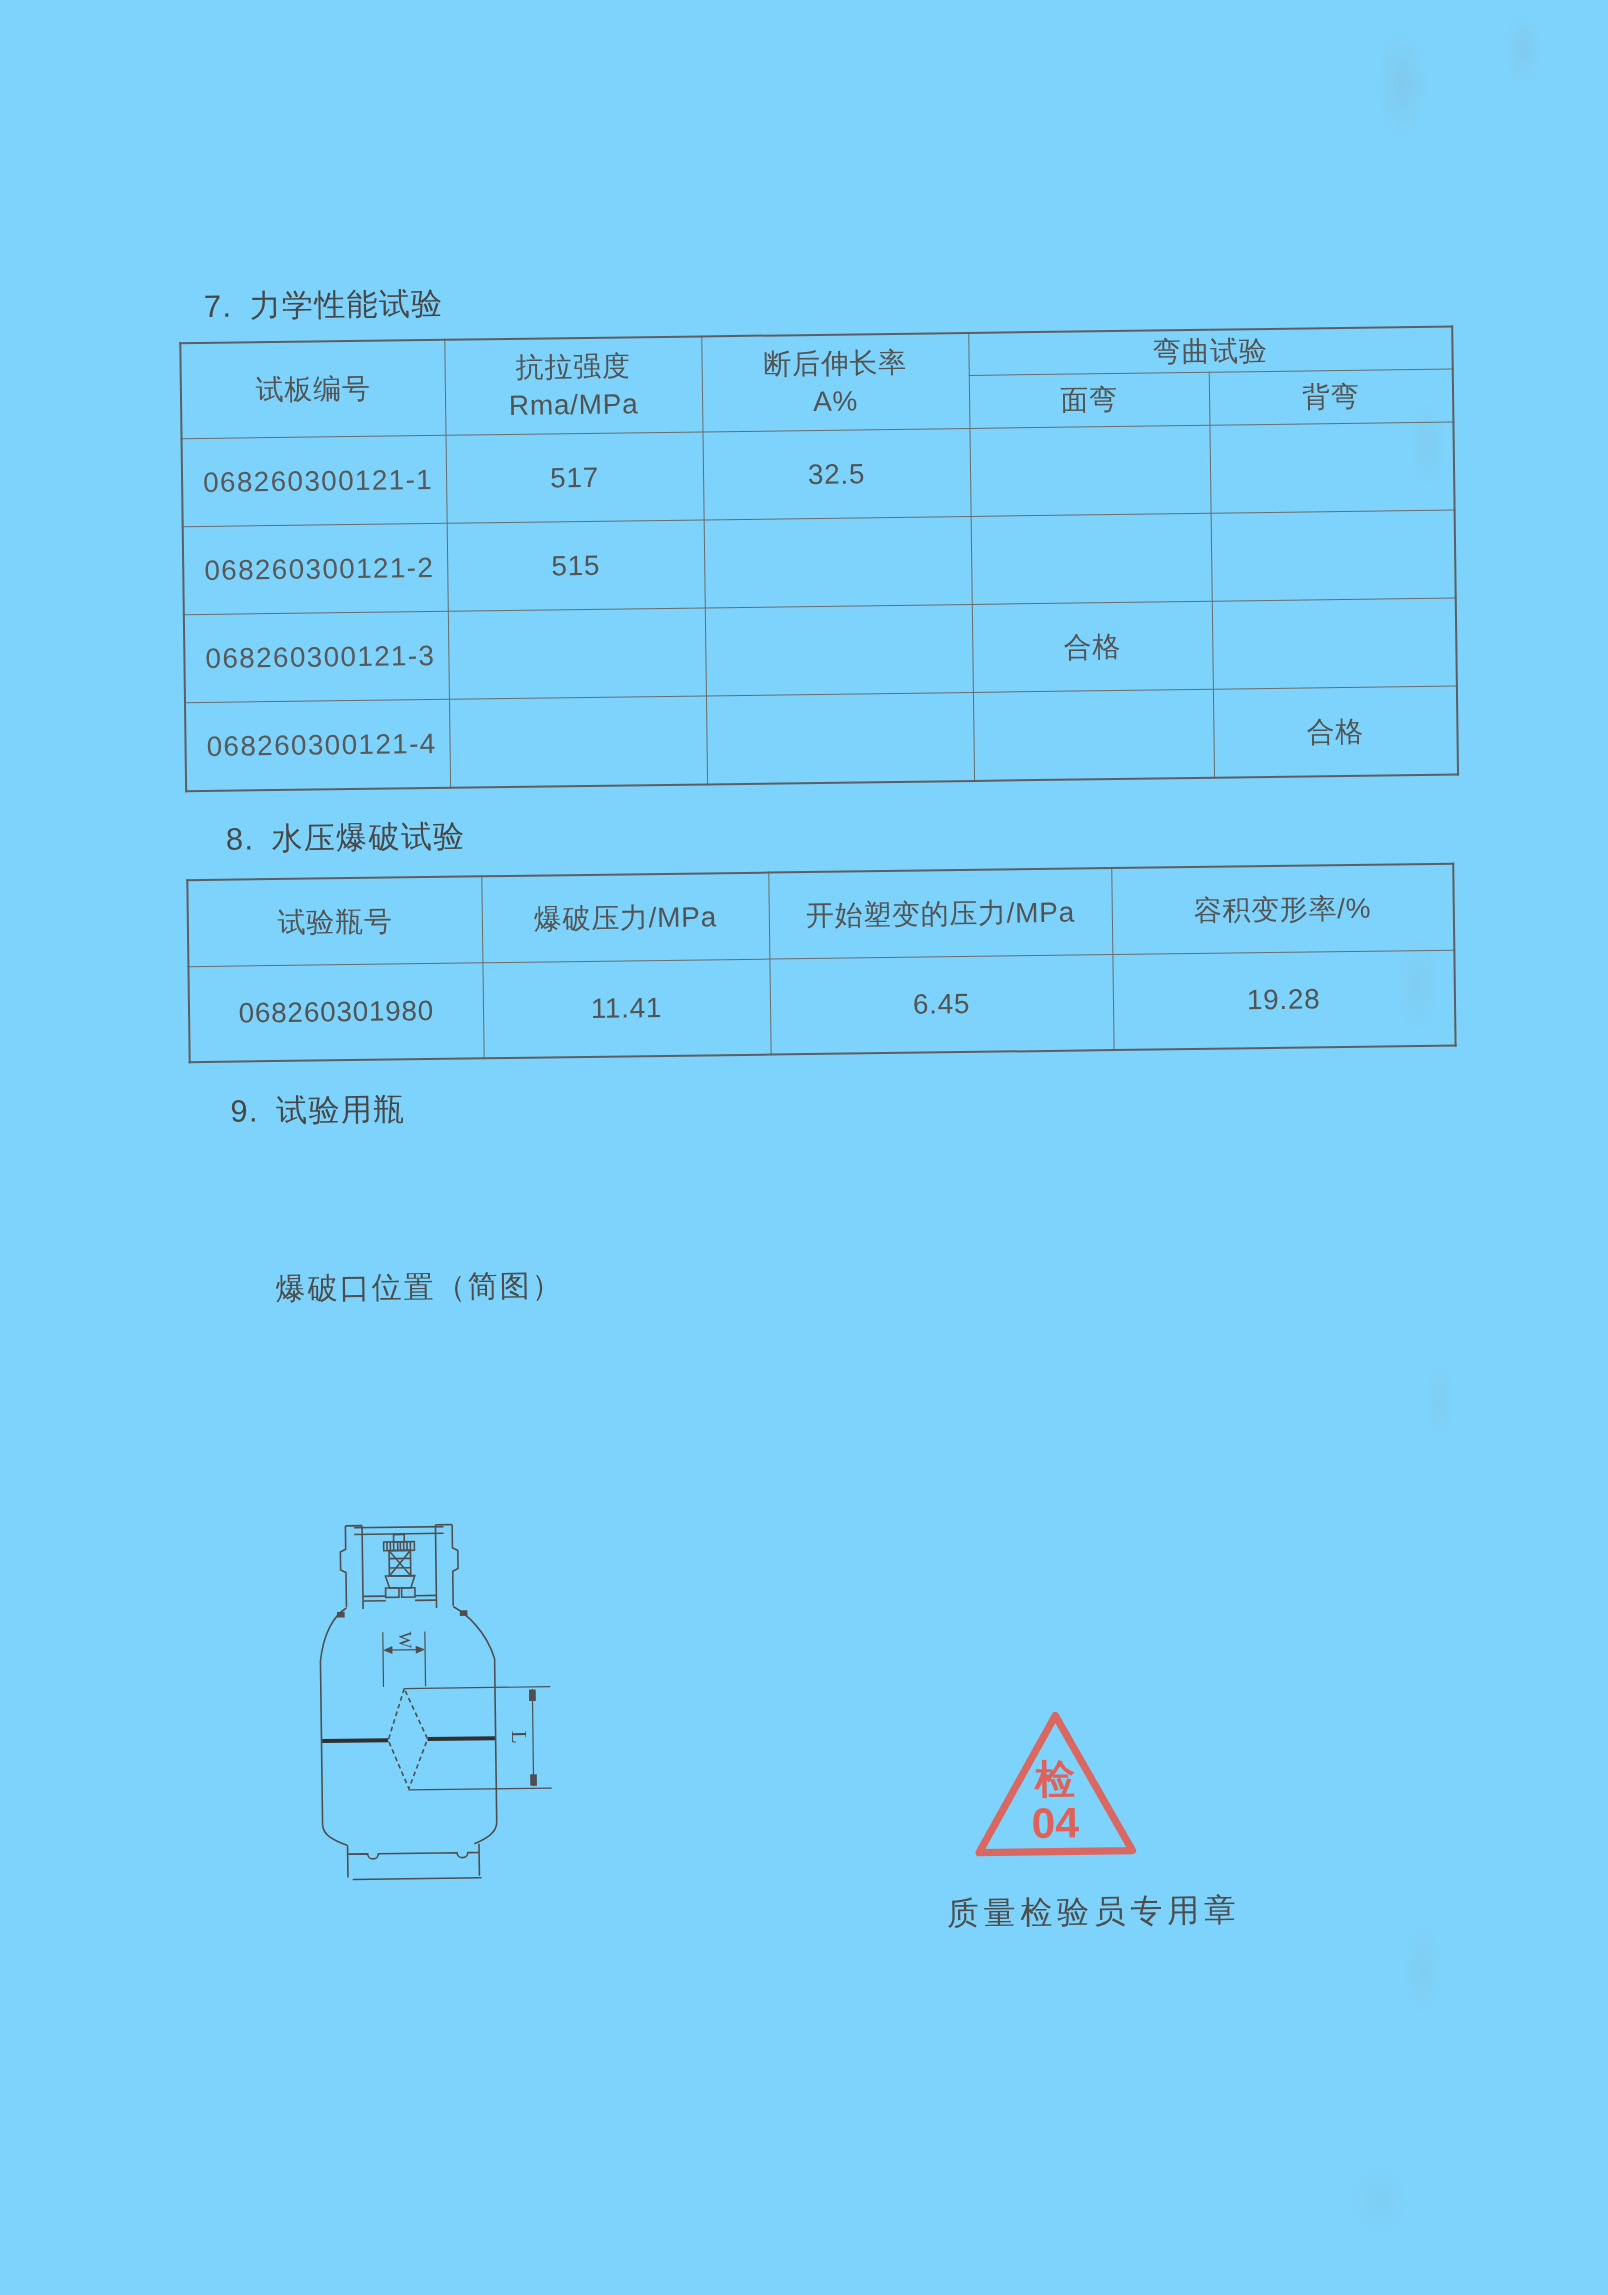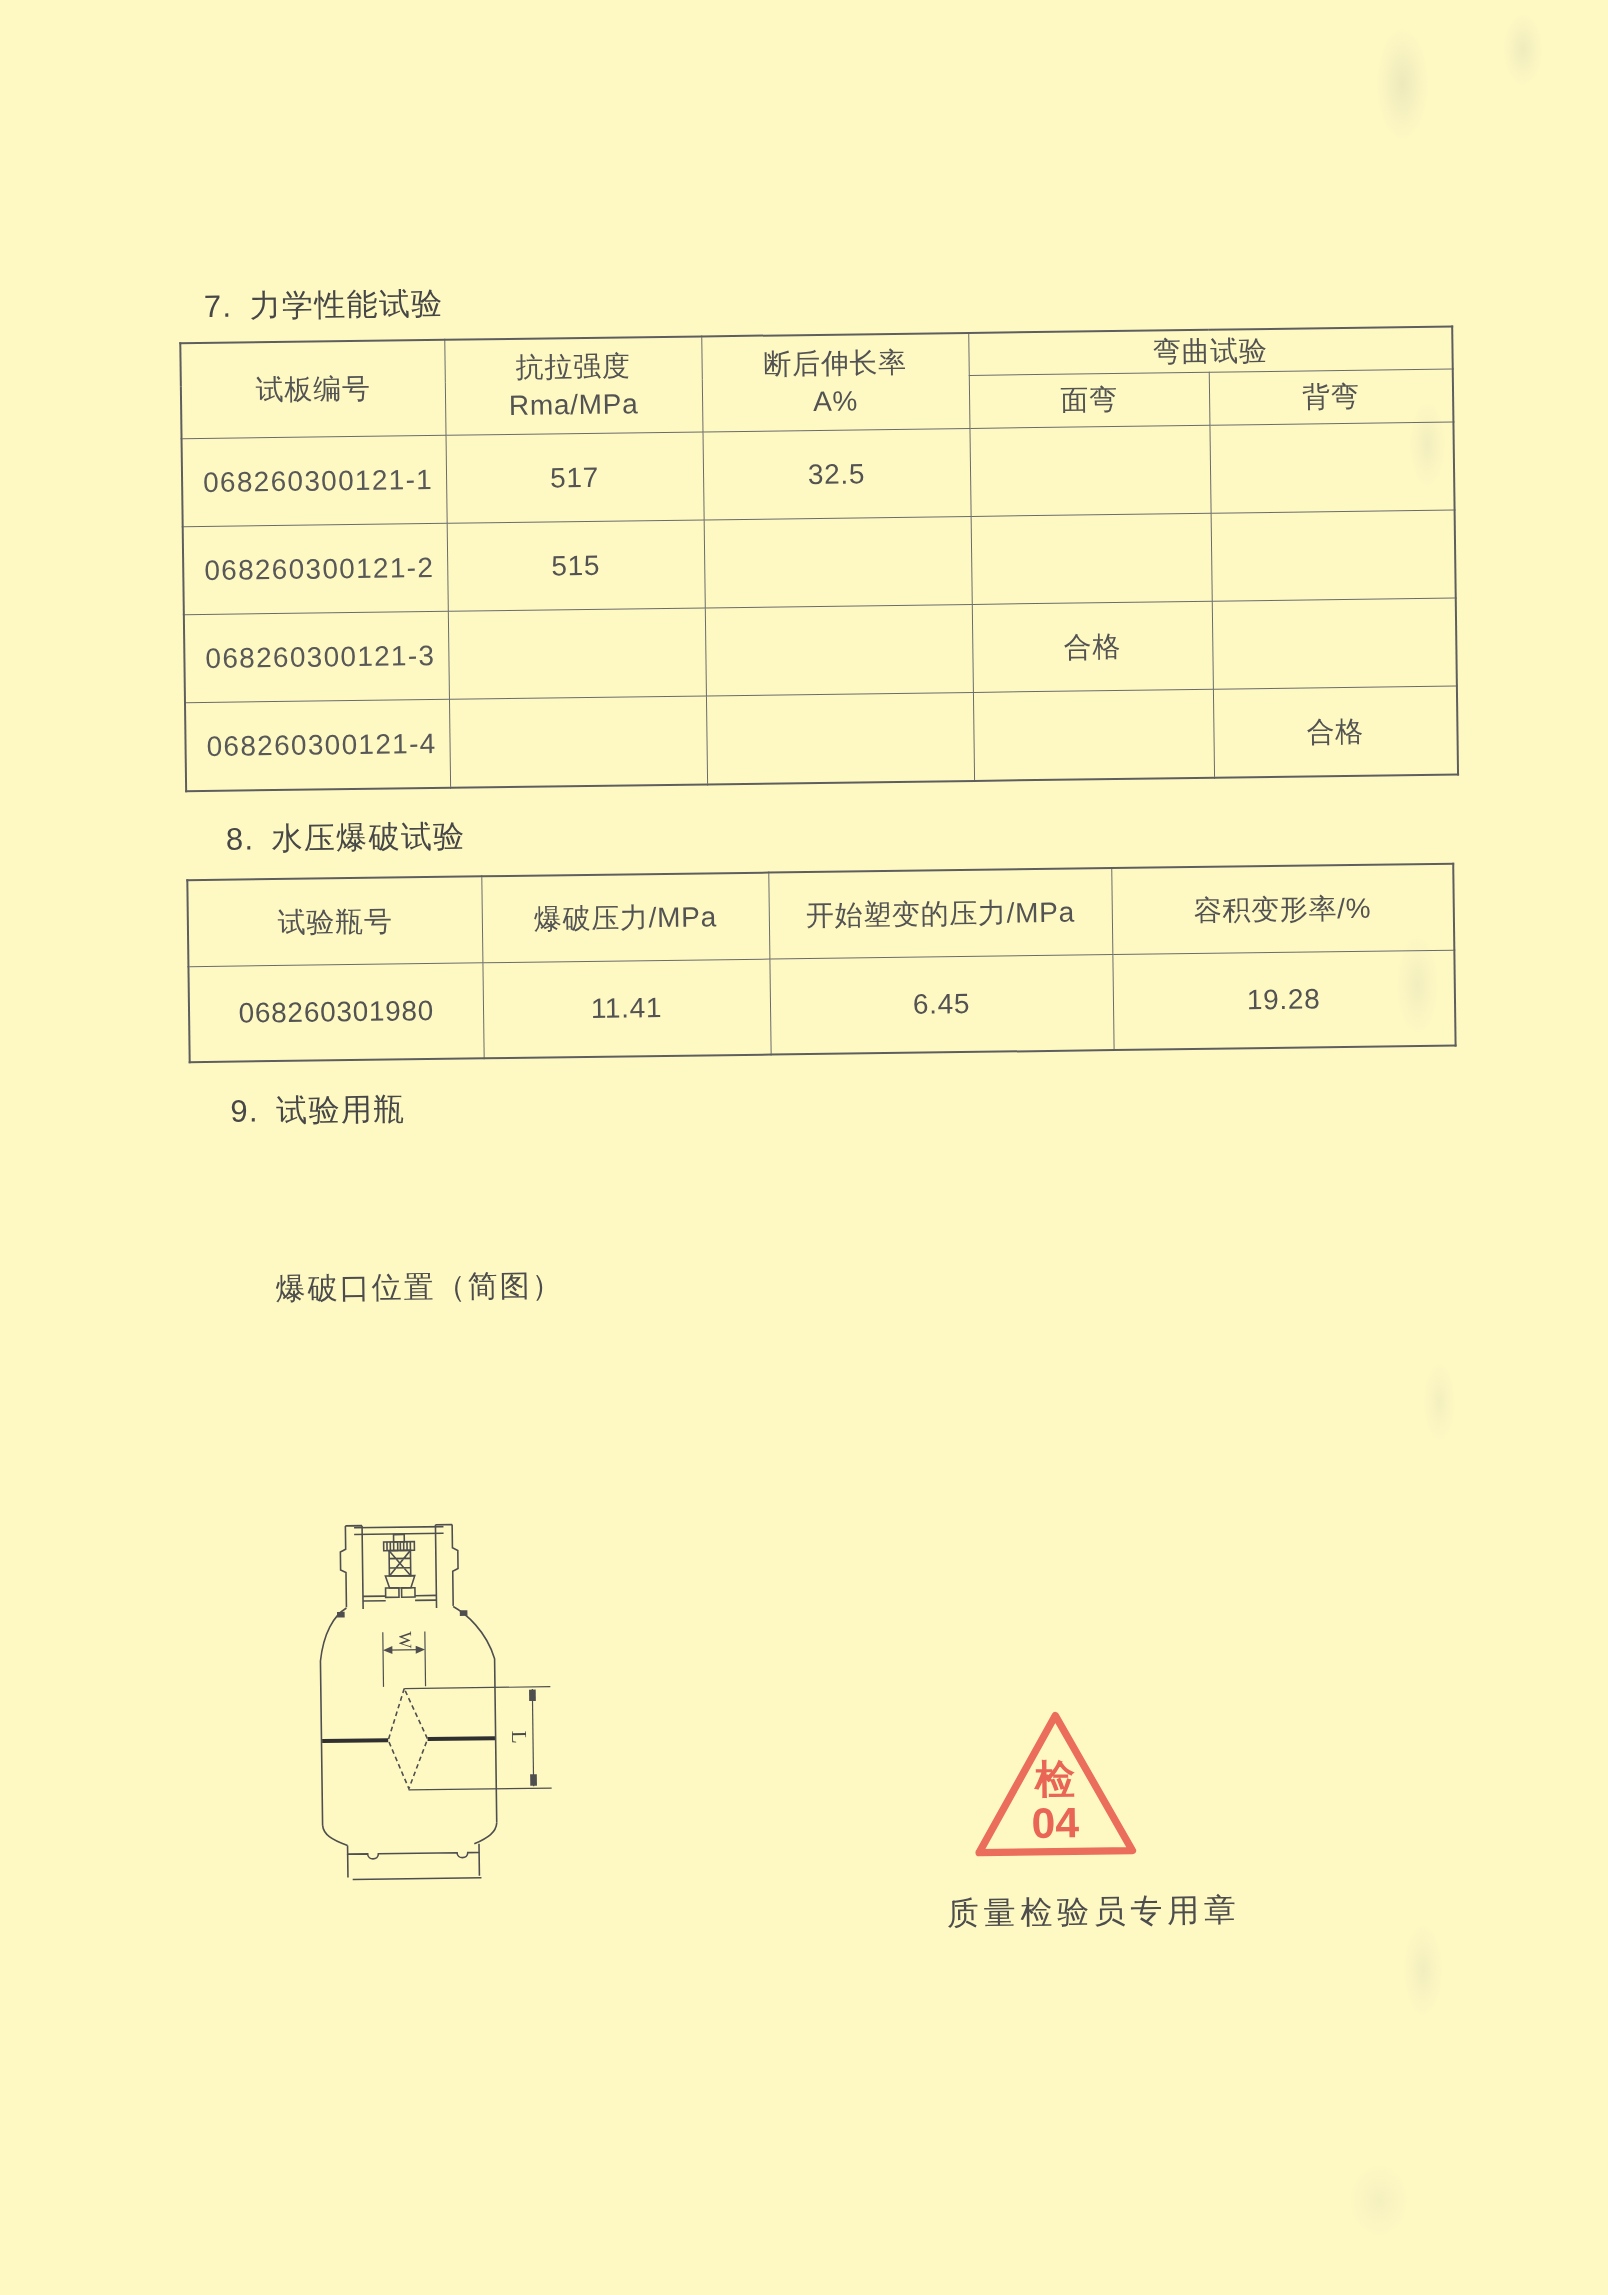--- a/index.html
+++ b/index.html
@@ -1,18 +1,18 @@
 <!DOCTYPE html>
 <html style="font-size:10.7px"><head>
 <meta charset="utf-8">
 <style>
   html,body{margin:0;padding:0;background:#ffffff;}
   .page{
     position:relative;width:1609px;height:2295px;overflow:hidden;
-    background:#fef9c3;
+    background:#7dd3fc;
     font-family:"Liberation Sans","DejaVu Sans",sans-serif;
     color:#4a4a4a;
   }
   .content{position:absolute;left:0;top:0;width:1609px;height:2295px;
     transform:rotate(-0.75deg);transform-origin:200px 321px;}
   .heading{position:absolute;font-size:31px;color:#474747;letter-spacing:1.3px;white-space:nowrap;}
   .heading .num{margin-right:17.4px;}
   table.t{position:absolute;border-collapse:collapse;table-layout:fixed;}
   table.t td{
     border:1.3px solid #6b6b6b;text-align:center;vertical-align:middle;

